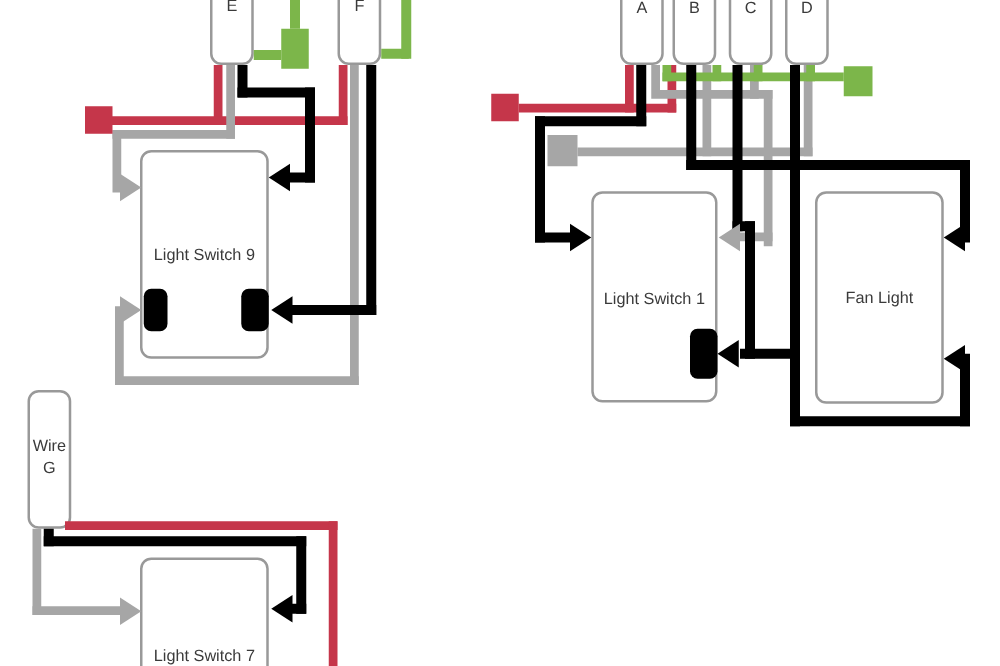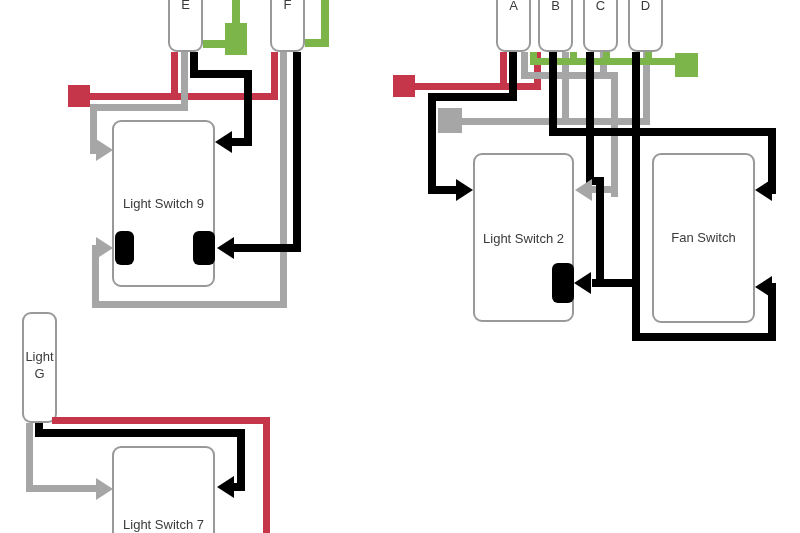--- a/index.html
+++ b/index.html
@@ -44,25 +44,25 @@
   <div class="box" style="left:473px;top:153px;width:101px;height:169px"></div>
   <div class="box" style="left:652px;top:153px;width:103px;height:170px"></div>
   <div class="box" style="left:112px;top:446px;width:103px;height:110px"></div>
 
   <span class="lbl" style="left:168px;top:-3px;width:35px">E</span>
   <span class="lbl" style="left:270px;top:-3px;width:35px">F</span>
   <span class="lbl" style="left:496px;top:-2px;width:35px">A</span>
   <span class="lbl" style="left:538px;top:-2px;width:35px">B</span>
   <span class="lbl" style="left:583px;top:-2px;width:35px">C</span>
   <span class="lbl" style="left:628px;top:-2px;width:35px">D</span>
-  <span class="lbl" style="left:22px;top:349px;width:35px">Light</span>
+  <span class="lbl" style="left:22px;top:349px;width:35px">Wire</span>
   <span class="lbl" style="left:22px;top:366px;width:35px">G</span>
   <span class="lbl" style="left:112px;top:196px;width:103px">Light Switch 9</span>
-  <span class="lbl" style="left:473px;top:231px;width:101px">Light Switch 2</span>
-  <span class="lbl" style="left:652px;top:230px;width:103px">Fan Switch</span>
+  <span class="lbl" style="left:473px;top:231px;width:101px">Light Switch 1</span>
+  <span class="lbl" style="left:652px;top:230px;width:103px">Fan Light</span>
   <span class="lbl" style="left:112px;top:517px;width:103px">Light Switch 7</span>
 
   <i class="w red" style="left:171px;top:52px;width:7px;height:48px"></i>
   <i class="w red" style="left:85px;top:93px;width:193px;height:7px"></i>
   <i class="w red" style="left:271px;top:52px;width:7px;height:48px"></i>
   <i class="w red" style="left:500px;top:52px;width:7px;height:38px"></i>
   <i class="w red" style="left:534px;top:52px;width:7px;height:38px"></i>
   <i class="w red" style="left:415px;top:83px;width:126px;height:7px"></i>
   <i class="w red" style="left:52px;top:417px;width:218px;height:7px"></i>
   <i class="w red" style="left:263px;top:417px;width:7px;height:116px"></i>

